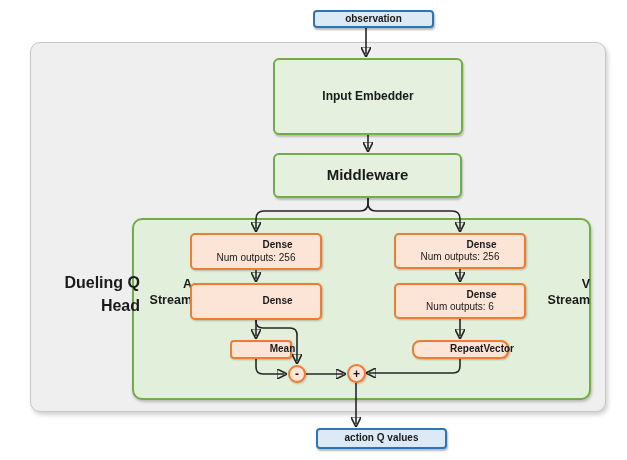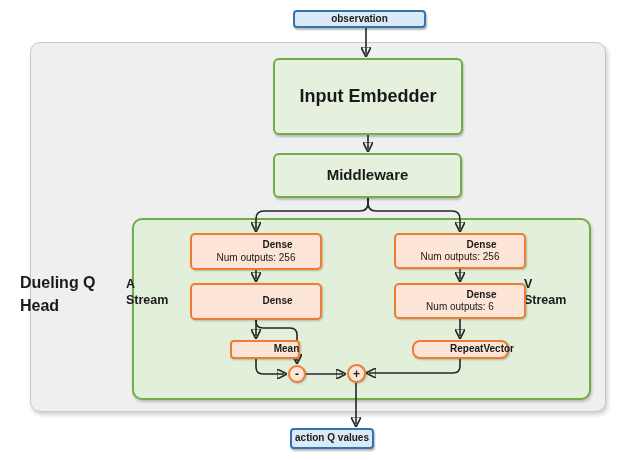--- a/index.html
+++ b/index.html
@@ -38,34 +38,34 @@
   .orange-node{
     background:var(--orange_fill);border:2px solid var(--orange_border);
     border-radius:5px;box-shadow:1px 1px 2px rgba(0,0,0,0.22);font-size:10px;
   }
   .orange-node .t{font-weight:bold;padding-left:43px;}
   .op-circle{
     border-radius:50%;background:var(--orange_fill);border:2px solid var(--orange_border);
     z-index:4;display:flex;align-items:center;justify-content:center;
     font-weight:bold;font-size:12px;line-height:1;box-shadow:1px 1px 2px rgba(0,0,0,0.2);
   }
-  .side-label{z-index:4;text-align:left;font-weight:bold;}
+  .side-label{z-index:4;text-align:right;font-weight:bold;}
   .dueling-label{left:20px;top:271px;width:120px;font-size:16px;line-height:1.45;}
   .stream-label{font-size:12.5px;line-height:1.25;}
   .a-stream{left:126px;top:277px;width:66px;}
   .v-stream{left:524px;top:277px;width:66px;}
-  .embedder{left:273px;top:58px;width:190px;height:77px;font-size:18px;}
+  .embedder{left:273px;top:58px;width:190px;height:77px;font-size:12px;}
   .middleware{left:273px;top:153px;width:189px;height:45px;font-size:15px;align-items:center;}
-  .observation{left:293px;top:10px;width:133px;height:18px;}
-  .action-q{left:290px;top:428px;width:84px;height:21px;}
+  .observation{left:313px;top:10px;width:121px;height:18px;}
+  .action-q{left:316px;top:428px;width:131px;height:21px;}
   .a-dense1{left:190px;top:233px;width:132px;height:37px;}
   .a-dense2{left:190px;top:283px;width:132px;height:37px;}
   .v-dense1{left:394px;top:233px;width:132px;height:36px;}
   .v-dense2{left:394px;top:283px;width:132px;height:36px;}
-  .mean{left:230px;top:340px;width:70px;height:19px;border-radius:4px;}
+  .mean{left:230px;top:340px;width:62px;height:19px;border-radius:4px;}
   .repeat{left:412px;top:340px;width:97px;height:19px;border-radius:8px;}
   .sub-circle{left:288px;top:365px;width:18px;height:18px;}
   .add-circle{left:347px;top:364px;width:19px;height:19px;}
 </style>
 </head>
 <body>
 
 <div id="canvas">
 
   <div class="abs outer-frame"></div>

